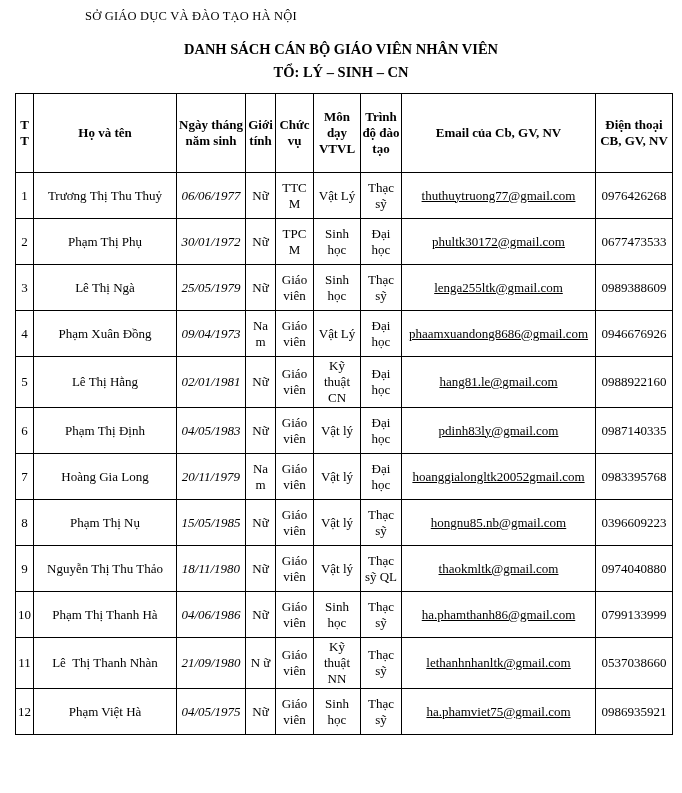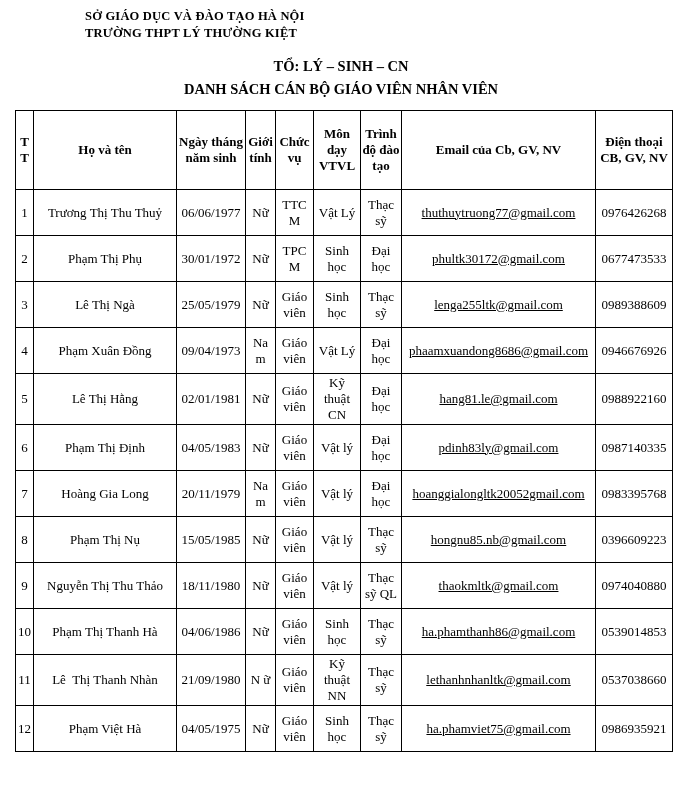--- a/index.html
+++ b/index.html
@@ -16,21 +16,21 @@
     position: relative;
     overflow: hidden;
   }
   .org-block {
     padding-top: 8px;
     margin-left: 85px;
     font-size: 12.5px;
     line-height: 17px;
     letter-spacing: 0.2px;
   }
-  .org-line1 { font-weight: bold; }
+  .org-line1 { font-weight: normal; }
   .org-line2 { font-weight: bold; }
   .title-block {
     margin-top: 13px;
     text-align: center;
     font-weight: bold;
     font-size: 14.5px;
     line-height: 23px;
   }
   table.staff {
     border-collapse: collapse;
@@ -53,21 +53,21 @@
     line-height: 16px;
   }
   table.staff td {
     height: 43px;
     padding: 1px 2px;
     text-align: center;
     line-height: 16px;
   }
   td.col-name { text-align: left; white-space: pre-wrap; padding-left: 3px; }
   td.col-email { text-align: left; font-size: 12.5px; padding-left: 3px; text-decoration: underline; }
-  td.col-dob { padding: 1px 0; }
+  td.col-dob { padding: 1px 0; font-style: italic; }
   td.col-gender { padding: 1px 0; }
   td.col-phone { padding: 1px 0; }
   td.bold { font-weight: normal; }
   
   col.c-tt     { width: 18px; }
   col.c-name   { width: 143px; }
   col.c-dob    { width: 69px; }
   col.c-gender { width: 30px; }
   col.c-pos    { width: 38px; }
   col.c-subj   { width: 47px; }
@@ -75,26 +75,25 @@
   col.c-email  { width: 194px; }
   col.c-phone  { width: 77px; }
 </style>
 </head>
 <body>
 
 <div class="page">
 
   <div class="org-block">
     <div class="org-line1">SỞ GIÁO DỤC VÀ ĐÀO TẠO HÀ NỘI</div>
-    <div class="org-line2">TRƯỜNG THPT LÝ THƯỜNG KIỆT</div>
   </div>
 
   <div class="title-block">
+    <div>DANH SÁCH CÁN BỘ GIÁO VIÊN NHÂN VIÊN</div>
     <div>TỔ: LÝ – SINH – CN</div>
-    <div>DANH SÁCH CÁN BỘ GIÁO VIÊN NHÂN VIÊN</div>
   </div>
 
   <table class="staff">
     <colgroup>
       <col class="c-tt">
         <col class="c-name">
         <col class="c-dob">
         <col class="c-gender">
       <col class="c-pos">
         <col class="c-subj">
@@ -217,21 +216,21 @@
         </tr>
         <tr>
           <td class="col-tt">10</td>
           <td class="col-name">Phạm Thị Thanh Hà</td>
           <td class="col-dob">04/06/1986</td>
           <td class="col-gender">Nữ</td>
           <td class="col-position">Giáo viên</td>
           <td class="col-subject">Sinh học</td>
           <td class="col-degree">Thạc sỹ</td>
           <td class="col-email">ha.phamthanh86@gmail.com</td>
-          <td class="col-phone">0539014853</td>
+          <td class="col-phone">0799133999</td>
         </tr>
         <tr>
           <td class="col-tt">11</td>
           <td class="col-name">Lê  Thị Thanh Nhàn</td>
           <td class="col-dob">21/09/1980</td>
           <td class="col-gender">N ữ</td>
           <td class="col-position">Giáo viên</td>
           <td class="col-subject">Kỹ thuật NN</td>
           <td class="col-degree">Thạc sỹ</td>
           <td class="col-email">lethanhnhanltk@gmail.com</td>

